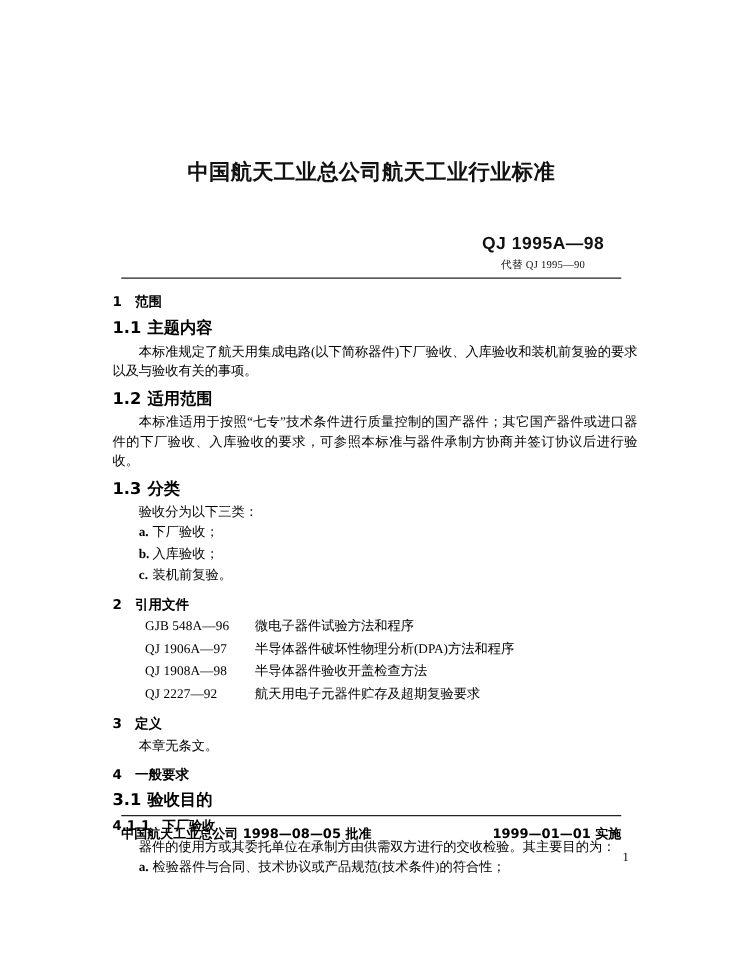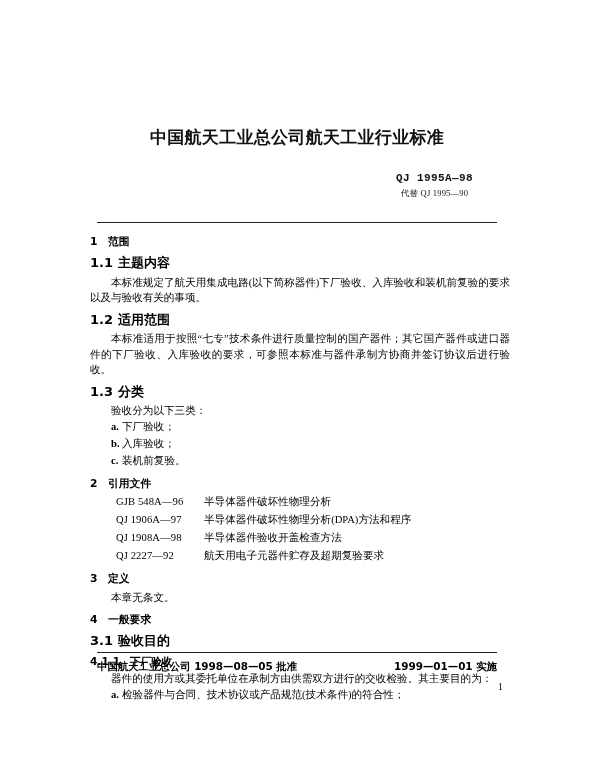--- a/index.html
+++ b/index.html
@@ -56,26 +56,27 @@
     color: #111;
   }
   .std-id-block {
     position: absolute;
     right: 0;
     top: 2px;
     width: 125px;
     text-align: center;
   }
   .std-number {
-    font-family: Liberation Mono, monospace;
-    font-weight: bold;
-    font-size: 11px;
+    font-family: Liberation Sans, sans-serif;
+    font-weight: bold;
+    font-size: 14px;
     letter-spacing: 0.4px;
     color: #111;
     white-space: nowrap;
+    margin-top: 14px;
   }
   .std-replaces {
     margin-top: 4px;
     font-family: "Liberation Serif", serif;
     font-size: 8.5px;
     letter-spacing: 0.2px;
     color: #111;
     white-space: nowrap;
   }
 
@@ -262,21 +263,21 @@
       </li>
     </ul>
 
     <div class="sec-gap"></div>
 
     <div class="h1">
       <span class="num">2</span><span>引用文件</span>
     </div>
     <ul class="ref-list">
       <li>
-        <span class="ref-code">GJB 548A—96</span><span>半导体器件破坏性物理分析</span>
+        <span class="ref-code">GJB 548A—96</span><span>微电子器件试验方法和程序</span>
       </li>
       <li>
         <span class="ref-code">QJ 1906A—97</span><span>半导体器件破坏性物理分析(DPA)方法和程序</span>
       </li>
       <li>
         <span class="ref-code">QJ 1908A—98</span><span>半导体器件验收开盖检查方法</span>
       </li>
       <li>
         <span class="ref-code">QJ 2227—92</span><span>航天用电子元器件贮存及超期复验要求</span>
       </li>

